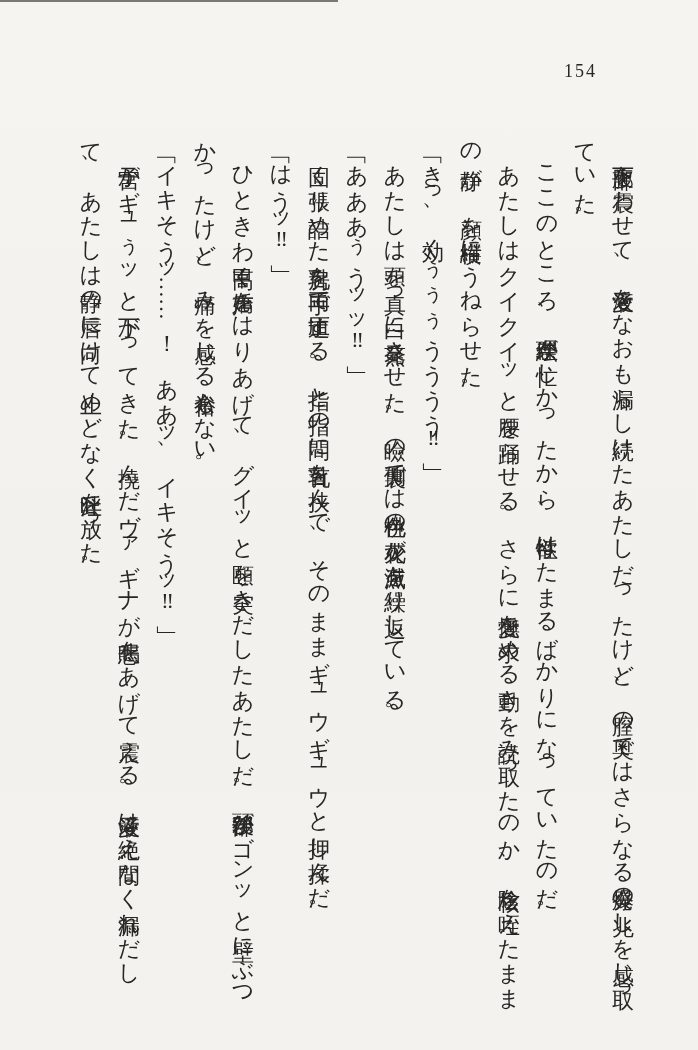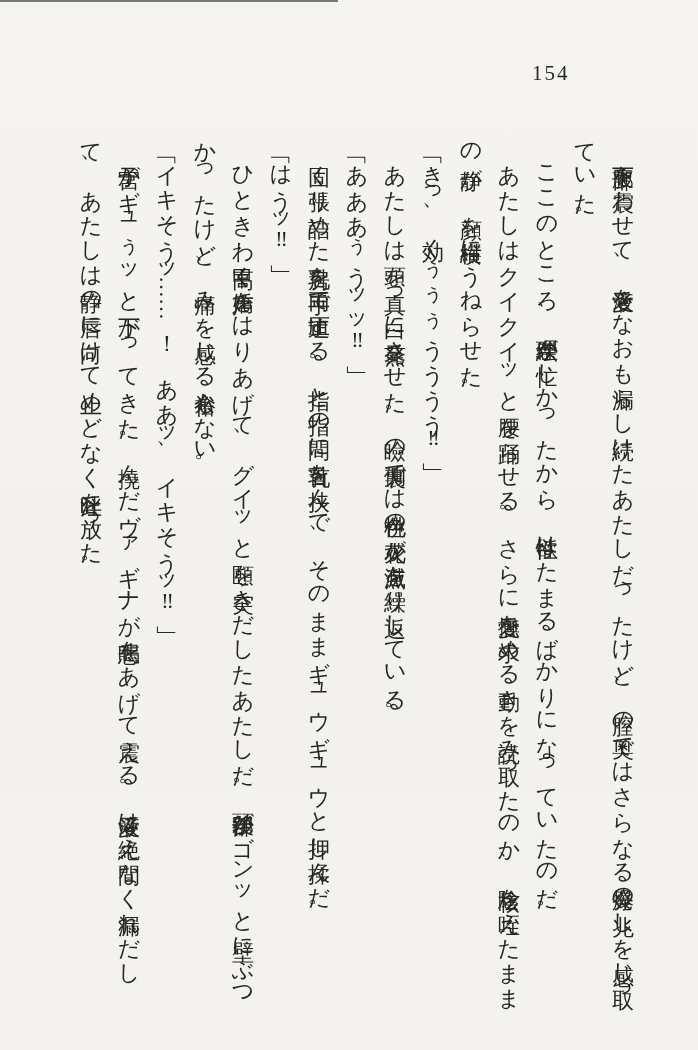--- a/index.html
+++ b/index.html
@@ -25,22 +25,22 @@
     top: 0;
     left: 0;
     width: 338px;
     height: 2px;
     background: #45443f;
     opacity: 0.7;
   }
   .page-number {
     position: absolute;
     top: 61px;
-    left: 532px;
-    font-size: 21px;
+    left: 564px;
+    font-size: 18px;
     letter-spacing: 2px;
     color: var(--ink);
   }
   .text-block {
     position: absolute;
     top: 128px;
     right: 56px;
     height: 892px;
     width: 614px;
     writing-mode: vertical-rl;

